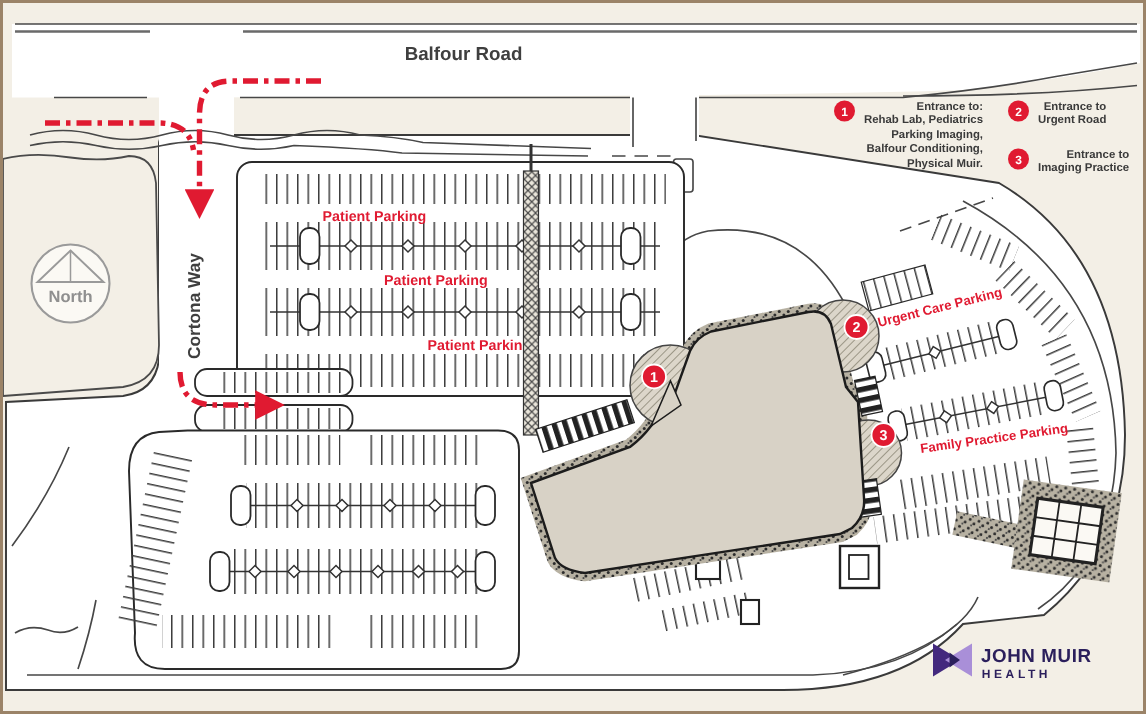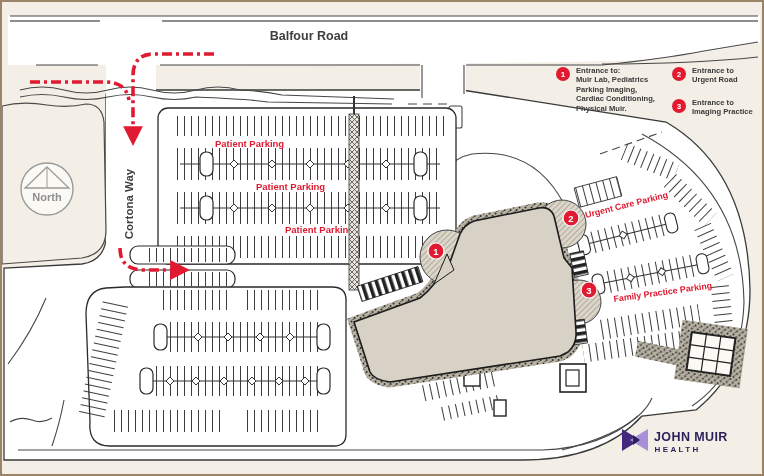--- a/index.html
+++ b/index.html
@@ -5,21 +5,21 @@
   html,body{margin:0;padding:0;background:#fff;}
   .stage{position:relative;width:764px;height:476px;background:#f3efe6;border:2px solid #9b8368;box-sizing:border-box;overflow:hidden;font-family:"Liberation Sans",sans-serif;}
   svg{position:absolute;left:0;top:0;}
   .legend{position:absolute;left:548px;top:56px;width:214px;height:70px;font-family:"Liberation Sans",sans-serif;}
   .leg-item{position:absolute;display:flex;gap:6px;align-items:flex-start;}
   .leg-item.i1{left:6px;top:8px;width:104px;}
   .leg-item.i2{left:122px;top:8px;}
   .leg-item.i3{left:122px;top:40px;}
   .leg-dot{flex:0 0 auto;width:14px;height:14px;border-radius:50%;background:#e01a31;color:#fff;
            font-size:8px;font-weight:bold;display:flex;align-items:center;justify-content:center;margin-top:1px;}
-  .leg-text{font-size:7.6px;line-height:9.4px;color:#3a3a3a;font-weight:600;}
+  .leg-text{font-size:7.6px;line-height:9.4px;color:#3a3a3a;font-weight:600;text-align:right;}
   .maplabel{font-weight:bold;}
 </style>
 </head>
 <body>
 
 <div class="stage">
 <svg width="764" height="476" viewBox="0 0 764 476">
   <defs>
 
     <pattern id="st" width="7" height="8" patternUnits="userSpaceOnUse">
@@ -300,23 +300,23 @@
     <text x="652" y="439" font-size="12.5" font-weight="bold" fill="#2b1f5c" letter-spacing="0.4">JOHN MUIR</text>
     <text x="652.5" y="450" font-size="8" font-weight="bold" fill="#2b1f5c" letter-spacing="2.4">HEALTH</text>
   </g>
 </svg>
 
 <div class="legend">
   <div class="leg-item i1">
     <div class="leg-dot">1</div>
     <div class="leg-text">
       <div>Entrance to:</div>
-      <div>Muir Lab, Pediatrics</div>
+      <div>Rehab Lab, Pediatrics</div>
       <div>Parking Imaging,</div>
-      <div>Cardiac Conditioning,</div>
+      <div>Balfour Conditioning,</div>
       <div>Physical Muir.</div>
     </div>
   </div>
   <div class="leg-item i2">
     <div class="leg-dot">2</div>
     <div class="leg-text">
       <div>Entrance to</div>
       <div>Urgent Road</div>
     </div>
   </div>

